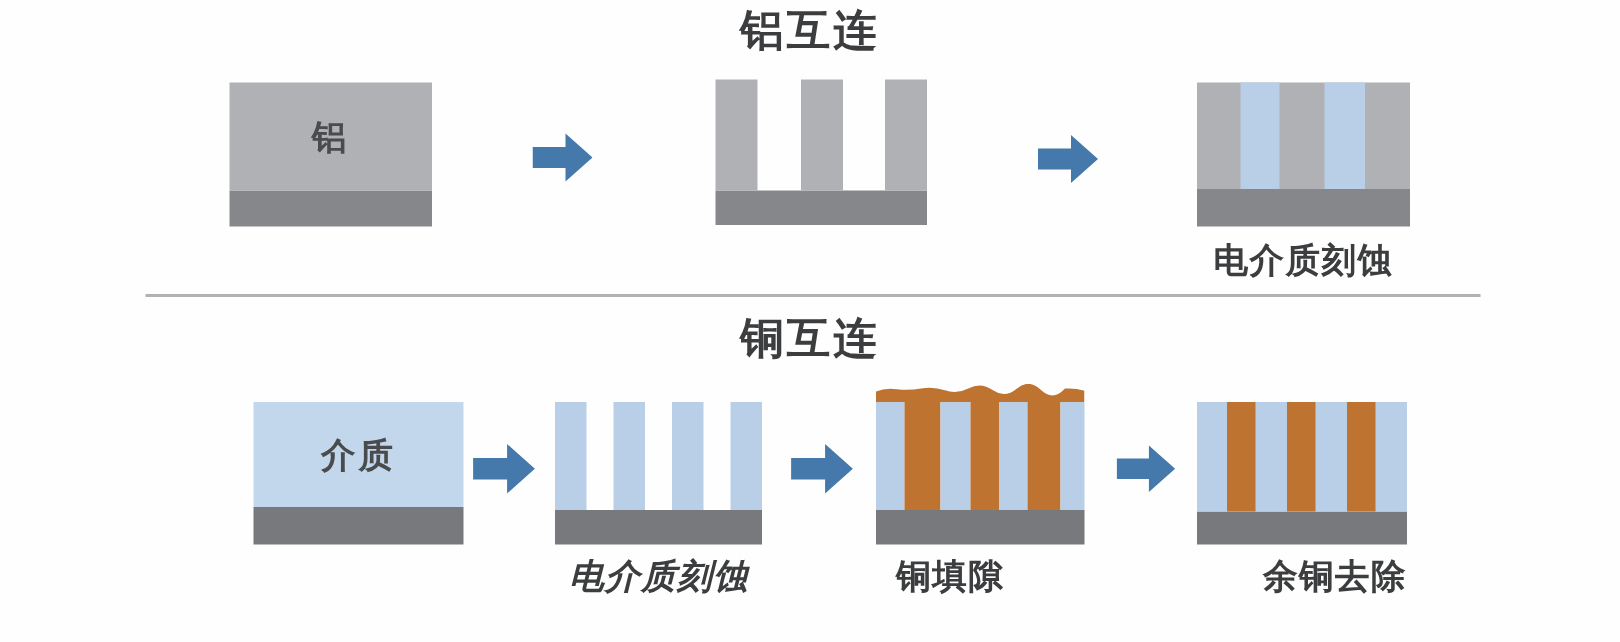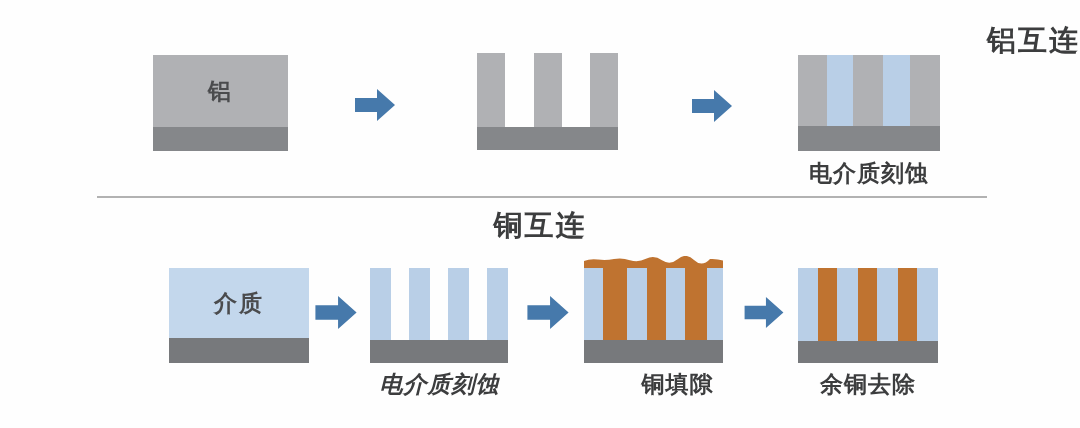--- a/index.html
+++ b/index.html
@@ -29,21 +29,21 @@
   .col-blue{background:var(--dielectric-blue-deep);height:100%;}
   .col-copper{background:var(--copper-orange);height:100%;}
   .arrow{position:absolute;}
   .divider{position:absolute;background:var(--divider-gray);}
 </style>
 </head>
 <body>
 
 <div id="canvas">
 
-  <div class="row-title" style="top:21px;text-align:right;">铝互连</div>
+  <div class="row-title" style="top:1px;">铝互连</div>
 
   <div class="fig" style="left:153px;top:55px;width:135px;height:96px;">
     <div class="body" style="height:72px;background:var(--aluminum-gray);">
       <span class="block-label">铝</span>
     </div>
     <div class="base top-row" style="height:24px;"></div>
   </div>
 
   <svg class="arrow" style="left:355px;top:88px;" width="40" height="34" viewBox="0 0 40 34">
     <polygon points="0,10 22,10 22,1 40,17 22,33 22,24 0,24" fill="var(--arrow-blue)"></polygon>
@@ -109,29 +109,29 @@
       <div class="col-blue" style="width:19px;"></div>
       <div class="col-copper" style="width:24px;"></div>
       <div class="col-blue" style="width:20px;"></div>
       <div class="col-copper" style="width:19px;"></div>
       <div class="col-blue" style="width:19px;"></div>
       <div class="col-copper" style="width:22px;"></div>
       <div class="col-blue" style="width:16px;"></div>
     </div>
     <div class="base bottom-row" style="height:23px;"></div>
   </div>
-  <div class="caption" style="left:608px;top:369px;width:139px;">铜填隙</div>
+  <div class="caption" style="left:564px;top:369px;width:139px;">铜填隙</div>
 
   <svg class="arrow" style="left:744px;top:296px;" width="40" height="33" viewBox="0 0 40 34">
     <polygon points="0,10 22,10 22,1 40,17 22,33 22,24 0,24" fill="var(--arrow-blue)"></polygon>
   </svg>
 
   <div class="fig" style="left:798px;top:268px;width:140px;height:95px;">
     <div class="body" style="height:73px;background:var(--dielectric-blue-deep);">
       <div class="stripe stripe-copper" style="left:20px;width:19px;"></div>
       <div class="stripe stripe-copper" style="left:60px;width:19px;"></div>
       <div class="stripe stripe-copper" style="left:100px;width:19px;"></div>
     </div>
     <div class="base bottom-row" style="height:22px;"></div>
   </div>
-  <div class="caption" style="left:798px;top:369px;width:140px;">余铜去除</div>
+  <div class="caption" style="left:798px;top:369px;width:140px;text-align:right;">余铜去除</div>
 
 </div>
 
 </body></html>

